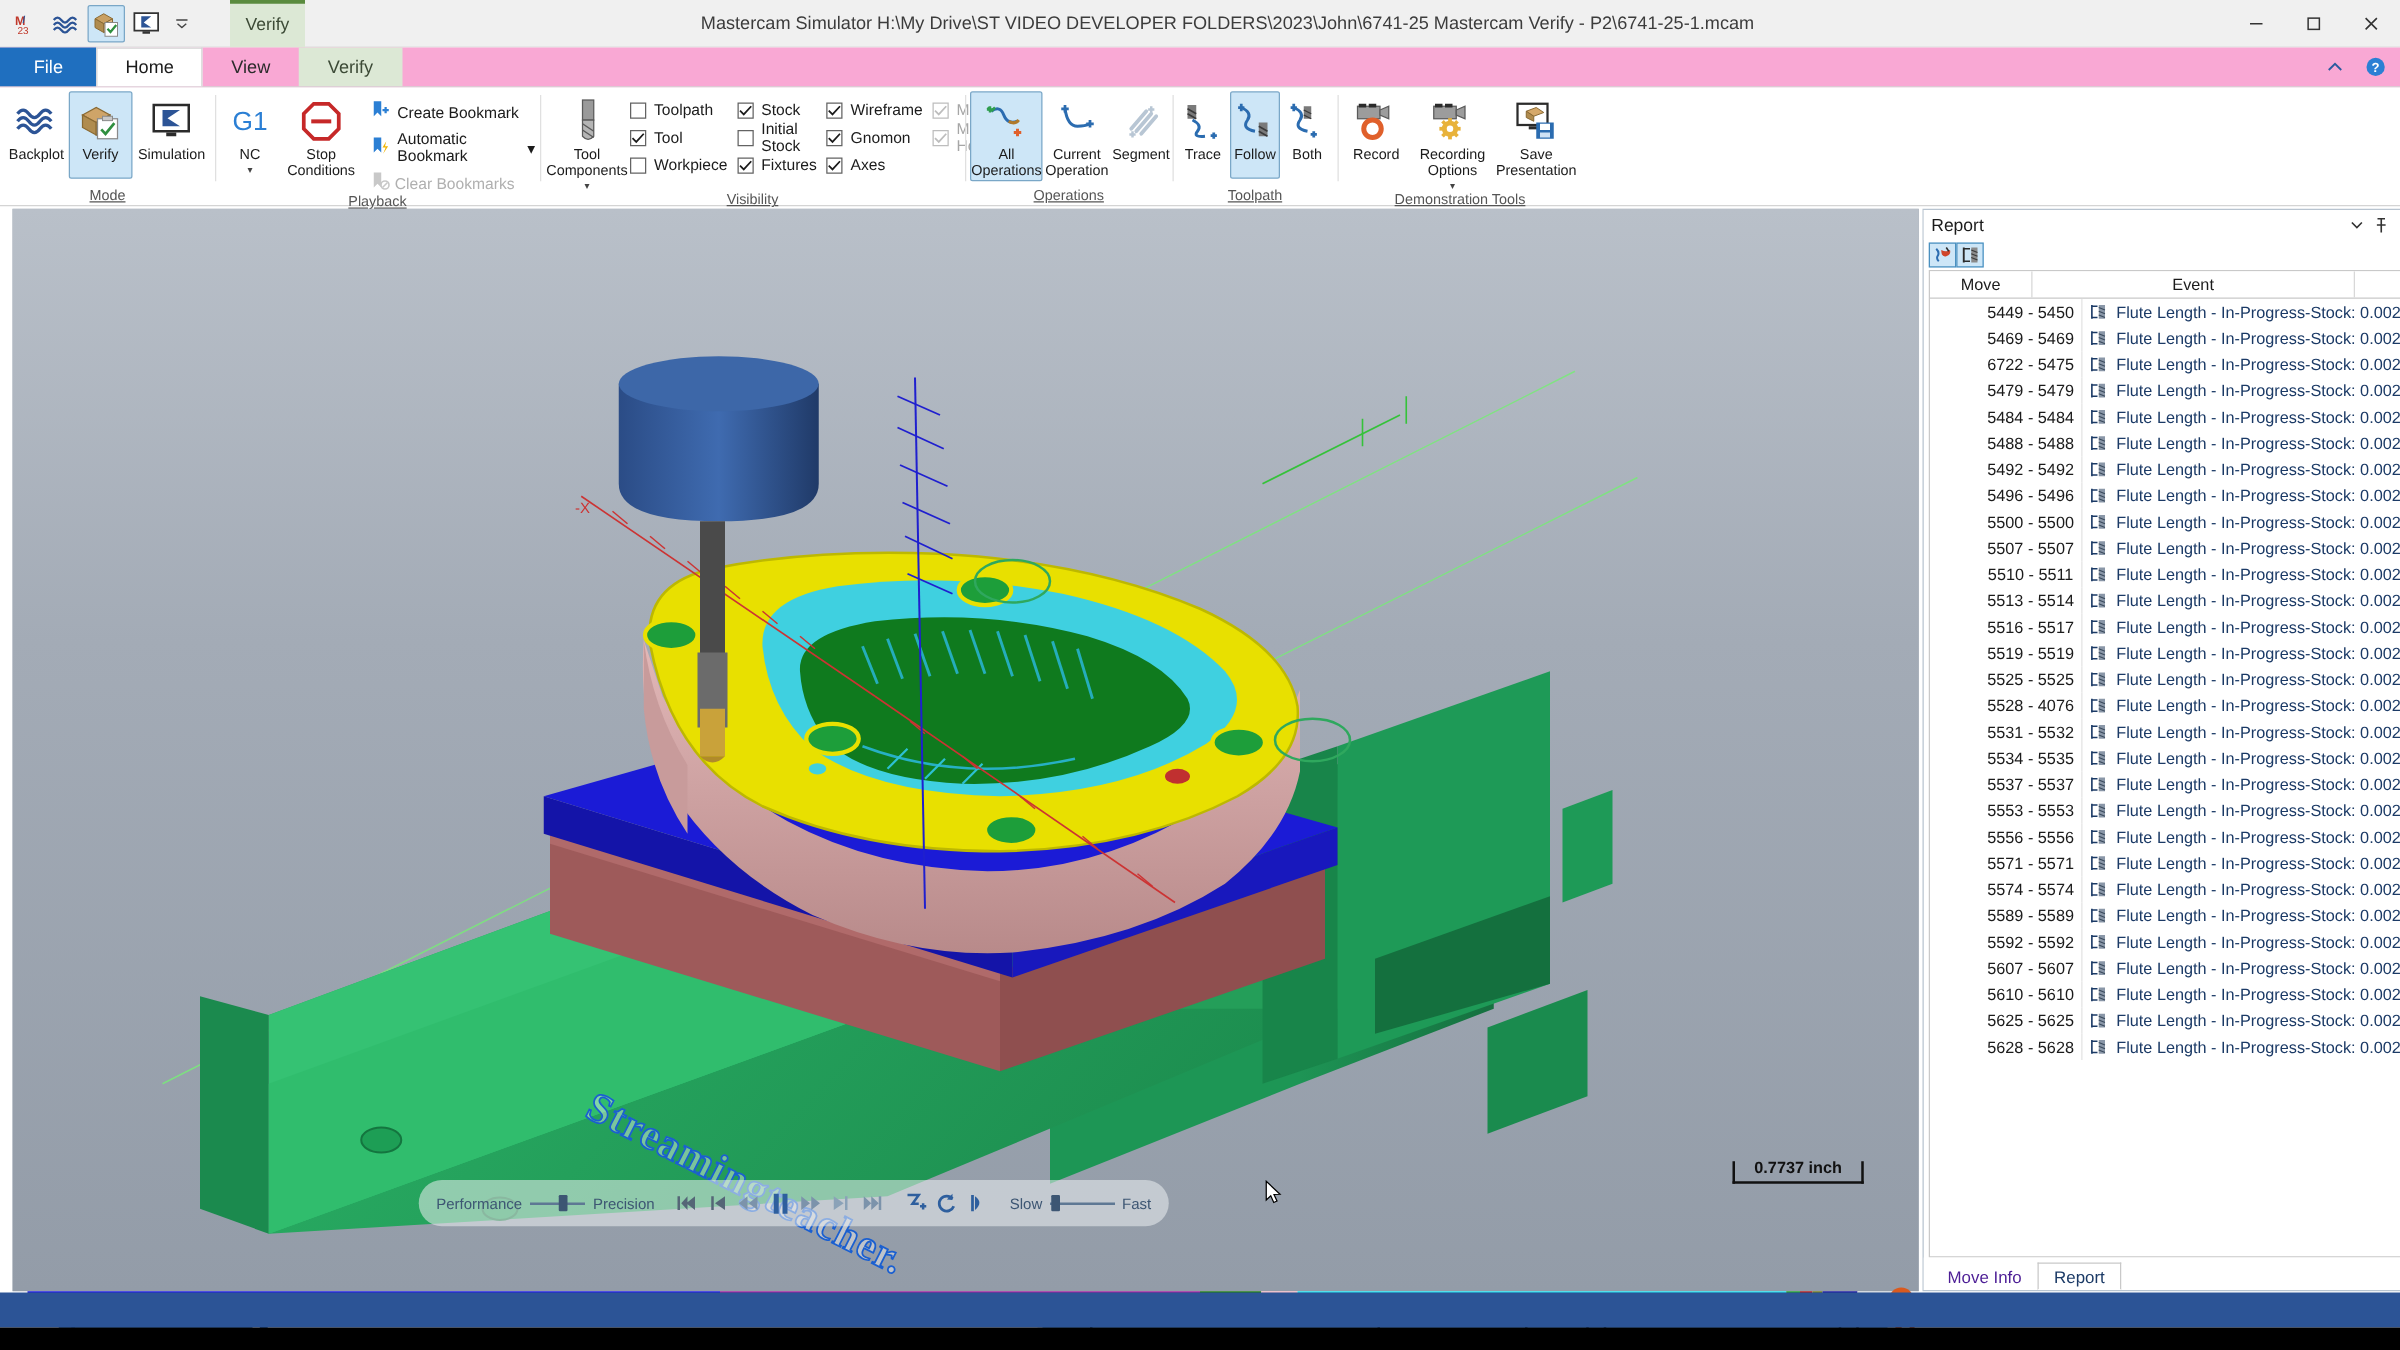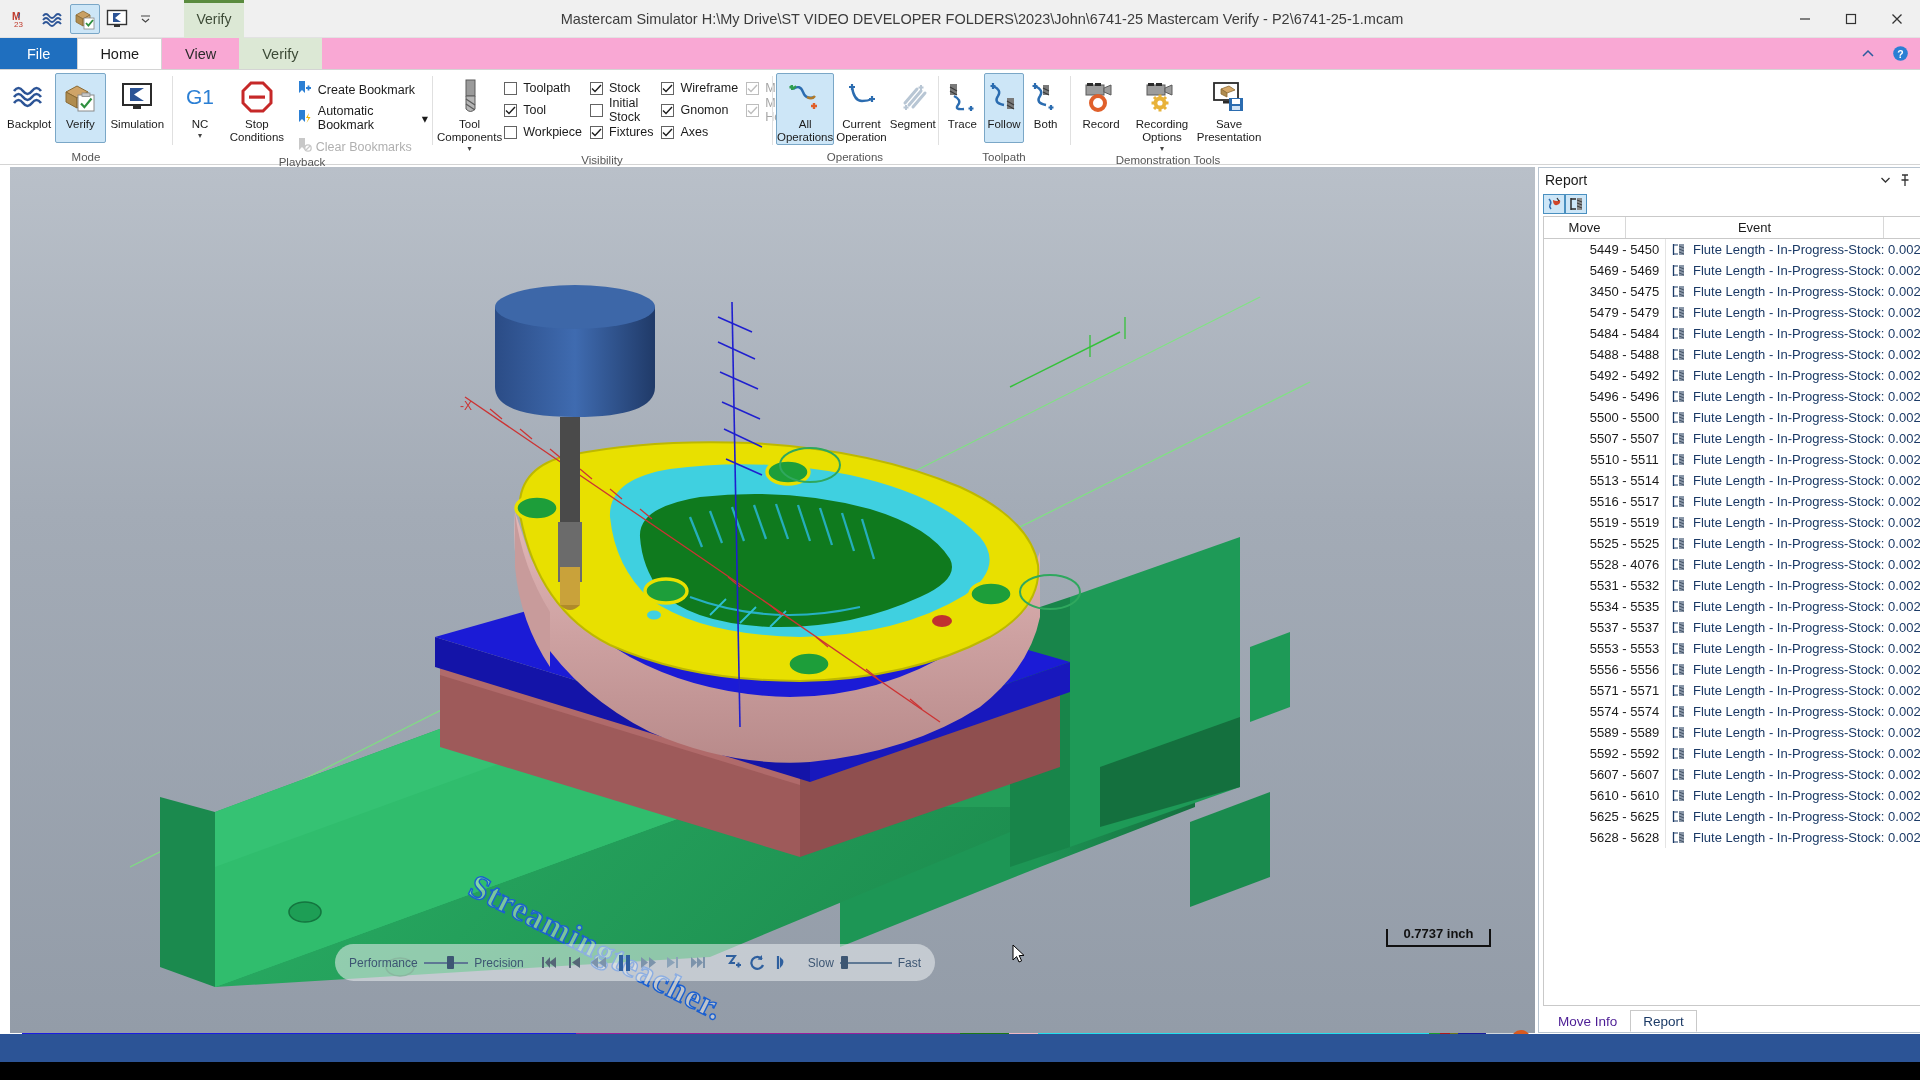--- a/index.html
+++ b/index.html
@@ -62,21 +62,21 @@
     position: absolute; left: 0; top: 70px; width: 1920px; height: 95px;
     background: #fff; border-bottom: 1px solid #d4d4d4; display: flex;
   }
   .rgroup { display: flex; flex-direction: column; height: 95px; position: relative; padding: 0 4px; }
   .rgroup + .rgroup::before {
     content: ""; position: absolute; left: 0; top: 6px; bottom: 20px; width: 1px; background: #e0e0e0;
   }
   .rgroup-body { flex: 1; display: flex; align-items: flex-start; padding-top: 3px; gap: 1px; }
   .rgroup-label {
     height: 16px; text-align: left; font-size: 11.5px; color: #555;
-    display: flex; align-items: center; justify-content: center;
+    display: flex; align-items: center; justify-content: center; text-decoration: underline;
   }
   .bigbtn {
     width: 54px; min-height: 70px; display: flex; flex-direction: column; align-items: center;
     justify-content: flex-start; padding-top: 5px; font-size: 11.5px; color: #1b1b1b; text-align: center;
     border: 1px solid transparent; border-radius: 2px; line-height: 1.15;
   }
   .bigbtn.wide { width: 66px; }
   .bigbtn.xwide { width: 72px; }
   .bigbtn.active { background: #cde6f7; border-color: #7aa7c7; }
   .bigbtn .gly { height: 36px; display: flex; align-items: center; justify-content: center; margin-bottom: 3px; }
@@ -991,21 +991,21 @@
               <span class="ico"><svg width="14" height="13" viewBox="0 0 14 13">
                   <path d="M1.5 1 V12" stroke="#1b3a66" stroke-width="1.3"></path>
                   <path d="M1.5 2 H6 M1.5 11 H6" stroke="#1b3a66" stroke-width="1.2"></path>
                   <rect x="7" y="1" width="5" height="11" fill="#8a97a8"></rect>
                   <path d="M7 3 L12 5 M7 6 L12 8 M7 9 L12 11" stroke="#3a4a5c" stroke-width=".9"></path>
                 </svg></span>
               <span>Flute Length - In-Progress-Stock: 0.002</span>
             </span>
           </div>
           <div class="rrow">
-            <span class="move">3450 - 5475</span>
+            <span class="move">6722 - 5475</span>
             <span class="ev">
               <span class="ico"><svg width="14" height="13" viewBox="0 0 14 13">
                   <path d="M1.5 1 V12" stroke="#1b3a66" stroke-width="1.3"></path>
                   <path d="M1.5 2 H6 M1.5 11 H6" stroke="#1b3a66" stroke-width="1.2"></path>
                   <rect x="7" y="1" width="5" height="11" fill="#8a97a8"></rect>
                   <path d="M7 3 L12 5 M7 6 L12 8 M7 9 L12 11" stroke="#3a4a5c" stroke-width=".9"></path>
                 </svg></span>
               <span>Flute Length - In-Progress-Stock: 0.002</span>
             </span>
           </div>

